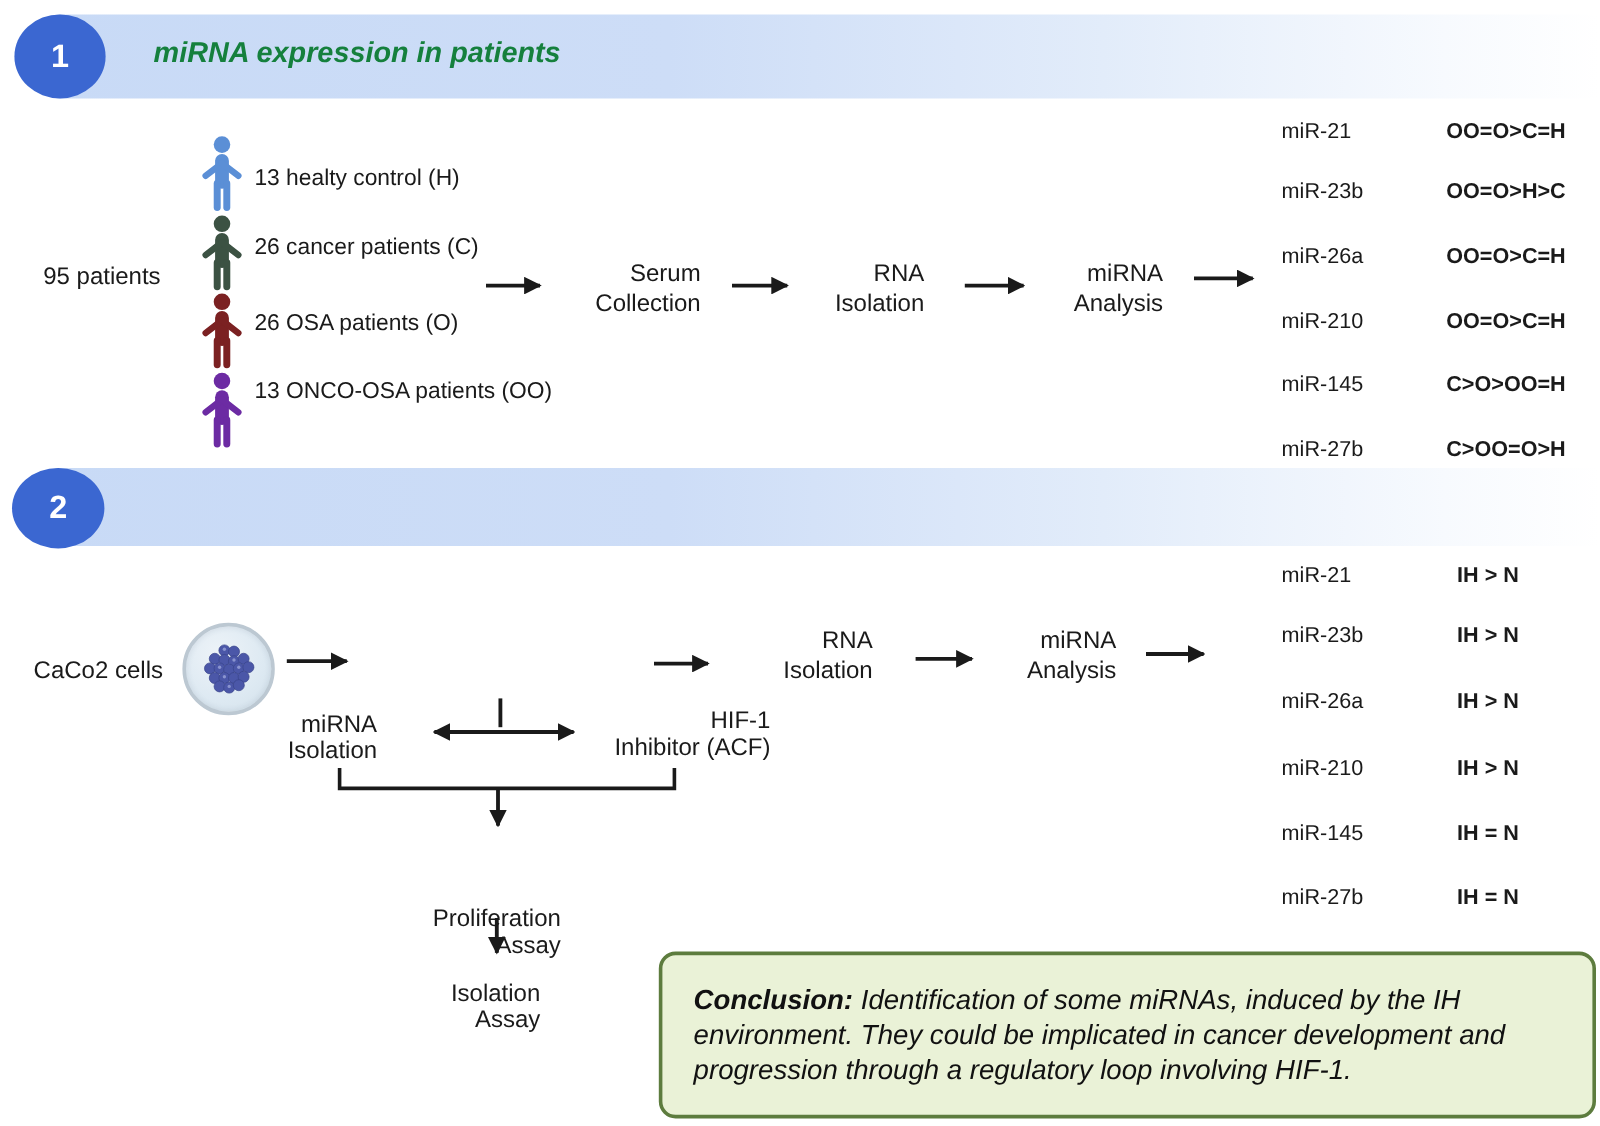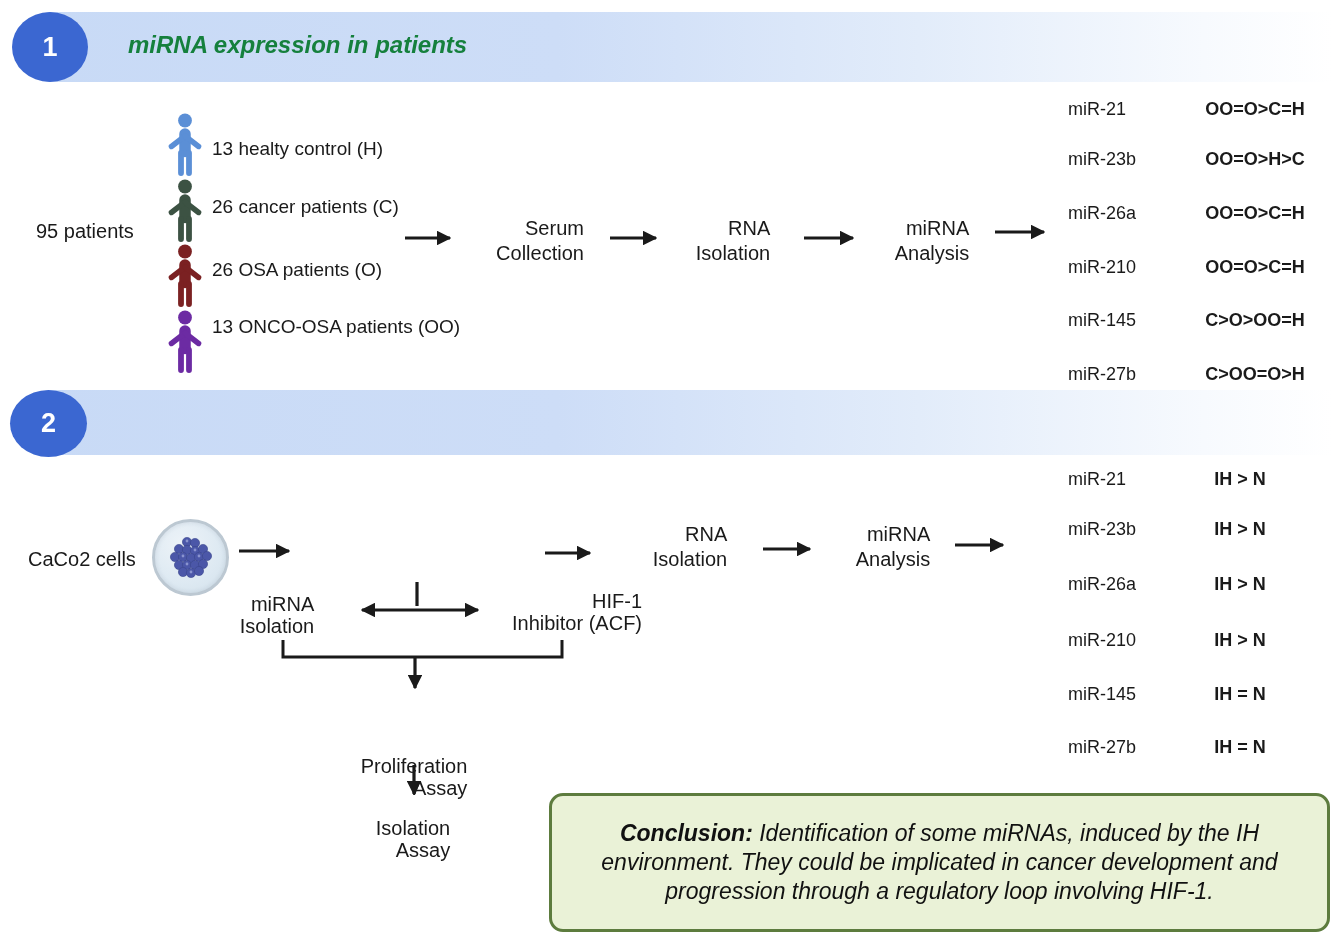--- a/index.html
+++ b/index.html
@@ -37,21 +37,21 @@
     position:absolute;left:152px;top:519px;width:77px;height:77px;border-radius:50%;
     background:radial-gradient(circle at 38% 32%,#edf3f8 0%,#dde9f2 60%,#d2e0ea 100%);
     border:3px solid #bcc8d2;box-sizing:border-box;
     box-shadow:inset 0 0 5px rgba(40,60,80,.12);
   }
   .overlay{position:absolute;left:0;top:0;pointer-events:none;}
   .conclusion{
     position:absolute;left:549px;top:793px;width:781px;height:139px;box-sizing:border-box;
     background:#eaf2d7;border:3px solid #5d7c3e;border-radius:14px;
     display:flex;align-items:center;justify-content:center;
-    padding:8px 26px;text-align:center;font-style:italic;font-size:23px;line-height:29px;color:#111;
+    padding:8px 26px;text-align:left;font-style:italic;font-size:23px;line-height:29px;color:#111;
   }
   .conc-label{font-weight:bold;}
 </style>
 </head>
 <body>
 
 <div class="canvas">
 
   <svg class="overlay" width="1333" height="938" viewBox="0 0 1333 938">
     <defs>

